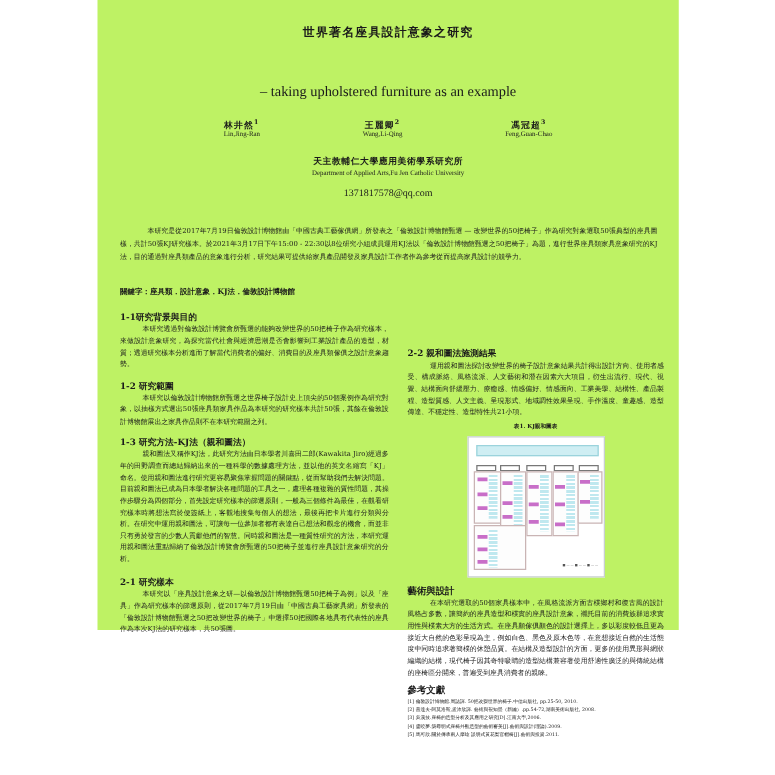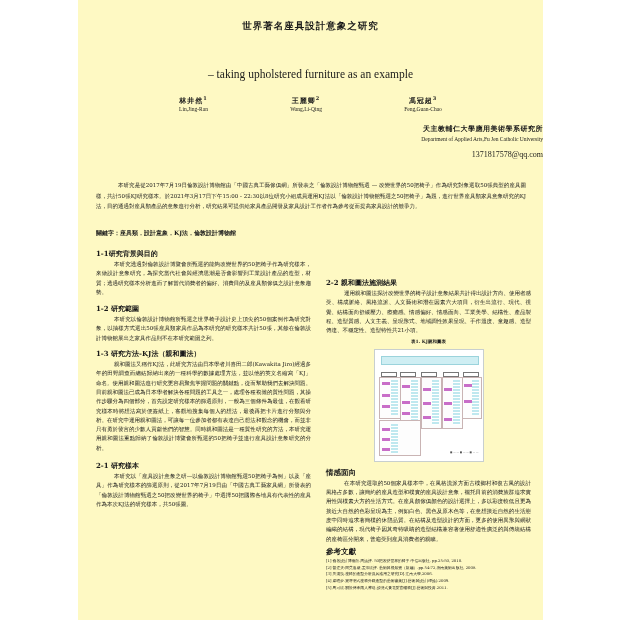--- a/index.html
+++ b/index.html
@@ -1,30 +1,30 @@
 <!DOCTYPE html>
 <html><head>
 <meta charset="utf-8">
 <style>
   html, body { margin:0; padding:0; background:#ffffff; }
   body { width:620px; height:620px; position:relative; overflow:hidden;
          font-family:"DejaVu Serif", "Liberation Serif", serif; color:#1a1a1a; }
-  .page { position:absolute; left:78px; top:0; width:465px; height:620px;
-          background:#fef9c3; }
+  .page { position:absolute; left:78px; top:0; width:465px; height:504px;
+          background:#bef264; }
   .title-zh { position:absolute; left:0; width:465px; text-align:center;
               font-size:9.5px; font-weight:bold; letter-spacing:1px; }
   .title-en { position:absolute; left:0; width:465px; text-align:center;
               font-family:"Liberation Serif", serif; font-size:11.5px; }
   .authors { position:absolute; top:95px; left:0; width:465px; display:flex;
              justify-content:space-around; padding:0 60px; box-sizing:border-box; }
   .author { text-align:center; }
   .author .zh { font-size:7px; font-weight:bold; letter-spacing:1px; }
   .author .zh sup { font-size:5px; }
   .author .en { font-family:"Liberation Serif", serif; font-size:5.5px; }
-  .center-line { position:absolute; left:0; width:465px; text-align:right; }
+  .center-line { position:absolute; left:0; width:465px; text-align:center; }
   .aff-zh { font-size:7px; font-weight:bold; letter-spacing:0.5px; }
   .aff-en { font-family:"Liberation Serif", serif; font-size:5.5px; }
   .email { font-family:"Liberation Serif", serif; font-size:8px; }
   .abs-title { font-size:7.5px; font-weight:bold; letter-spacing:2px; }
   .abstract { position:absolute; left:18px; top:180px; width:430px;
               font-size:5.5px; line-height:10.5px; text-indent:22px; text-align:justify; }
   .keywords { position:absolute; left:18px; top:229px; font-size:6px; font-weight:bold; }
   .col { position:absolute; font-size:5.5px; line-height:9.3px; text-align:justify; }
   .col-left { left:18px; width:215px; }
   .col-right { left:248px; width:205px; }
@@ -131,21 +131,21 @@
       <div class="cyan" style="left:36px;top:30px;height:40px;"></div>
       <div class="cyan" style="left:57px;top:30px;height:45px;"></div>
       <div class="cyan" style="left:78px;top:30px;height:45px;"></div>
       <div class="cyan" style="left:97px;top:30px;height:35px;"></div>
       <div class="legend">
         <span>■ — —</span> <span>■ — —</span> <span>■ — —</span>
       </div>
     </div>
 
     <div style="height:5px;"></div>
-    <p class="h2" style="font-size:7.5px;">情感面向</p>
+    <p class="h2" style="font-size:7.5px;">藝術與設計</p>
     <p class="para">在本研究選取的50個家具樣本中，在風格流派方面古樸鄉村和復古風的設計風格占多數，讓簡約的座具造型和樸實的座具設計意象，襯托目前的消費族群追求實用性與樸素大方的生活方式。在座具顏傢俱顏色的設計選擇上，多以彩度較低且更為接近大自然的色彩呈現為主，例如白色、黑色及原木色等，在意想接近自然的生活態度中同時追求著簡樸的休憩品質。在結構及造型設計的方面，更多的使用異形與網狀編織的結構，現代椅子因其奇特吸睛的造型結構兼容著使用舒適性廣泛的與傳統結構的座椅區分開來，普遍受到座具消費者的親睞。</p>
     <p class="h2" style="font-size:7.5px;margin-top:2px;">參考文獻</p>
     <div class="refs">
       <div>[1]  倫敦設計博物館.周誌譯. 50把改變世界的椅子.中信出版社, pp.25-50, 2010.</div>
       <div>[2]  普達夫-阿莫洛斯,孟沛欣譯. 藝術與視知覺（新編）.pp.54-72,湖南美術出版社, 2008.</div>
       <div>[3]  吳溪技.座椅的造型分析及其應用之研究[D].江南大學,2006.</div>
       <div>[4]  盧曉夢.築尋明式座椅外觀造型的藝術審美[J].藝術與設計(理論).2009.</div>
       <div>[5]  馬可欣.關於傳承兩人摩唸 談明式黃花梨官帽椅[J].藝術與投資.2011.</div>
     </div>
   </div>

